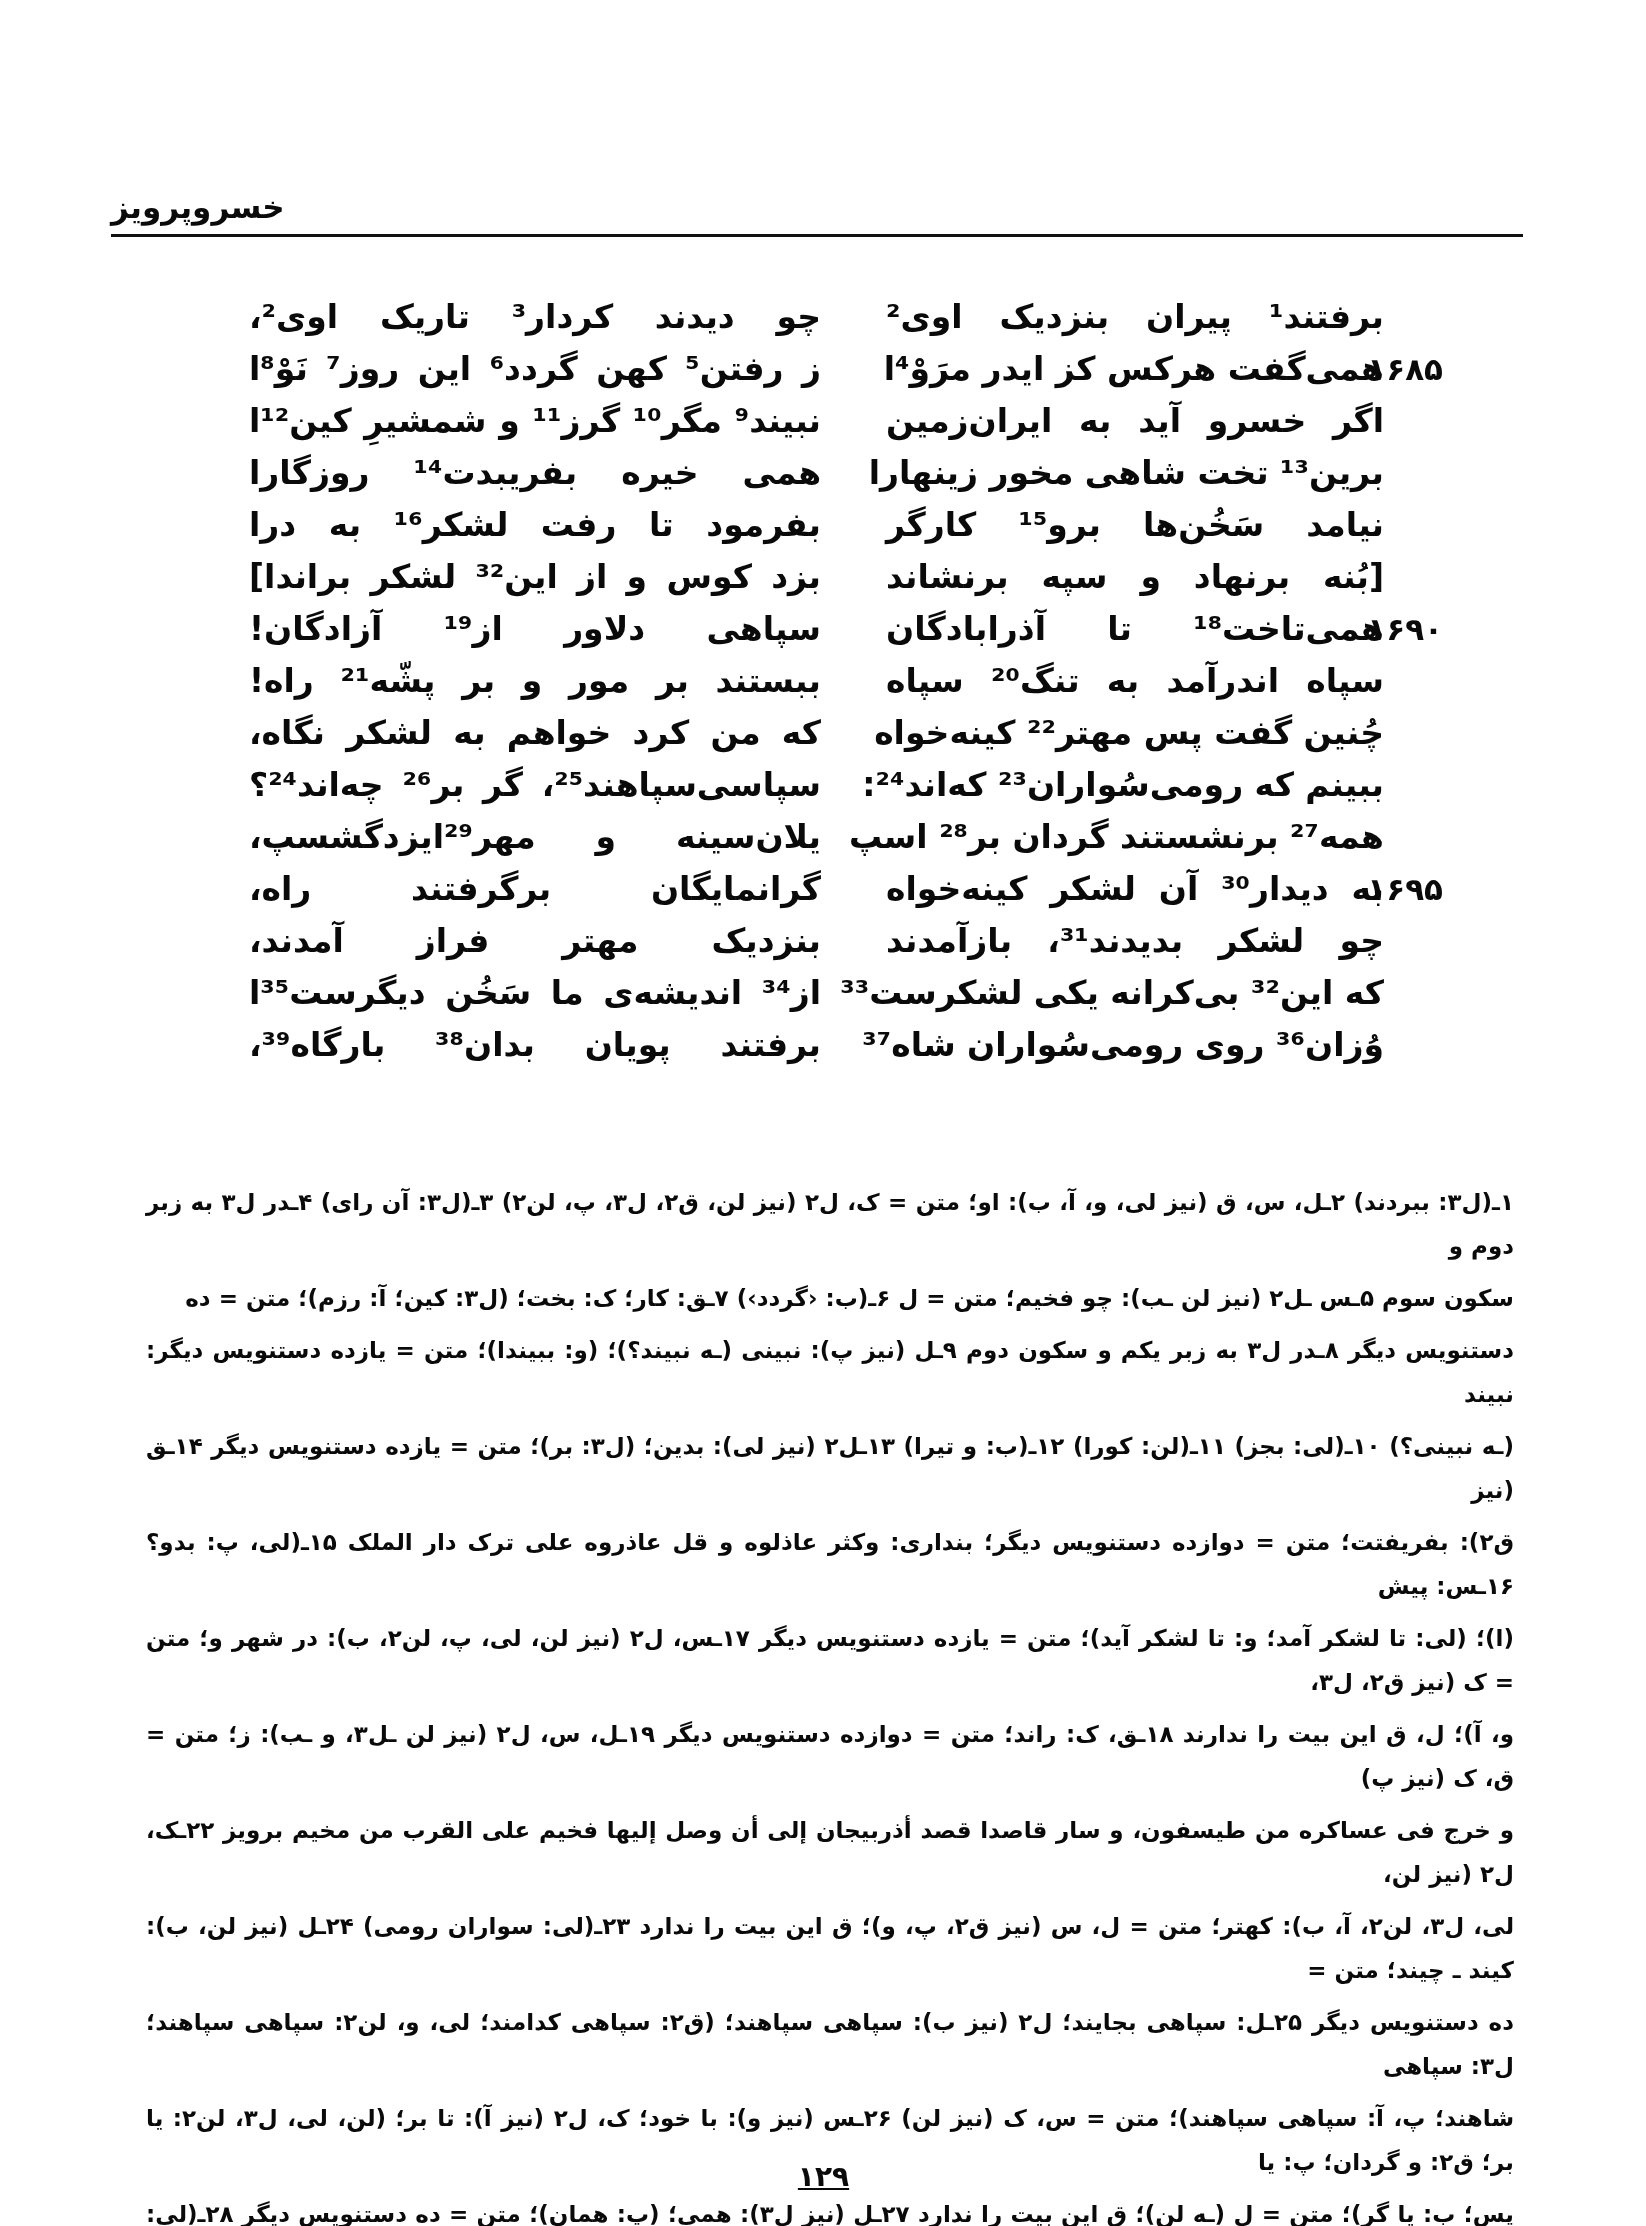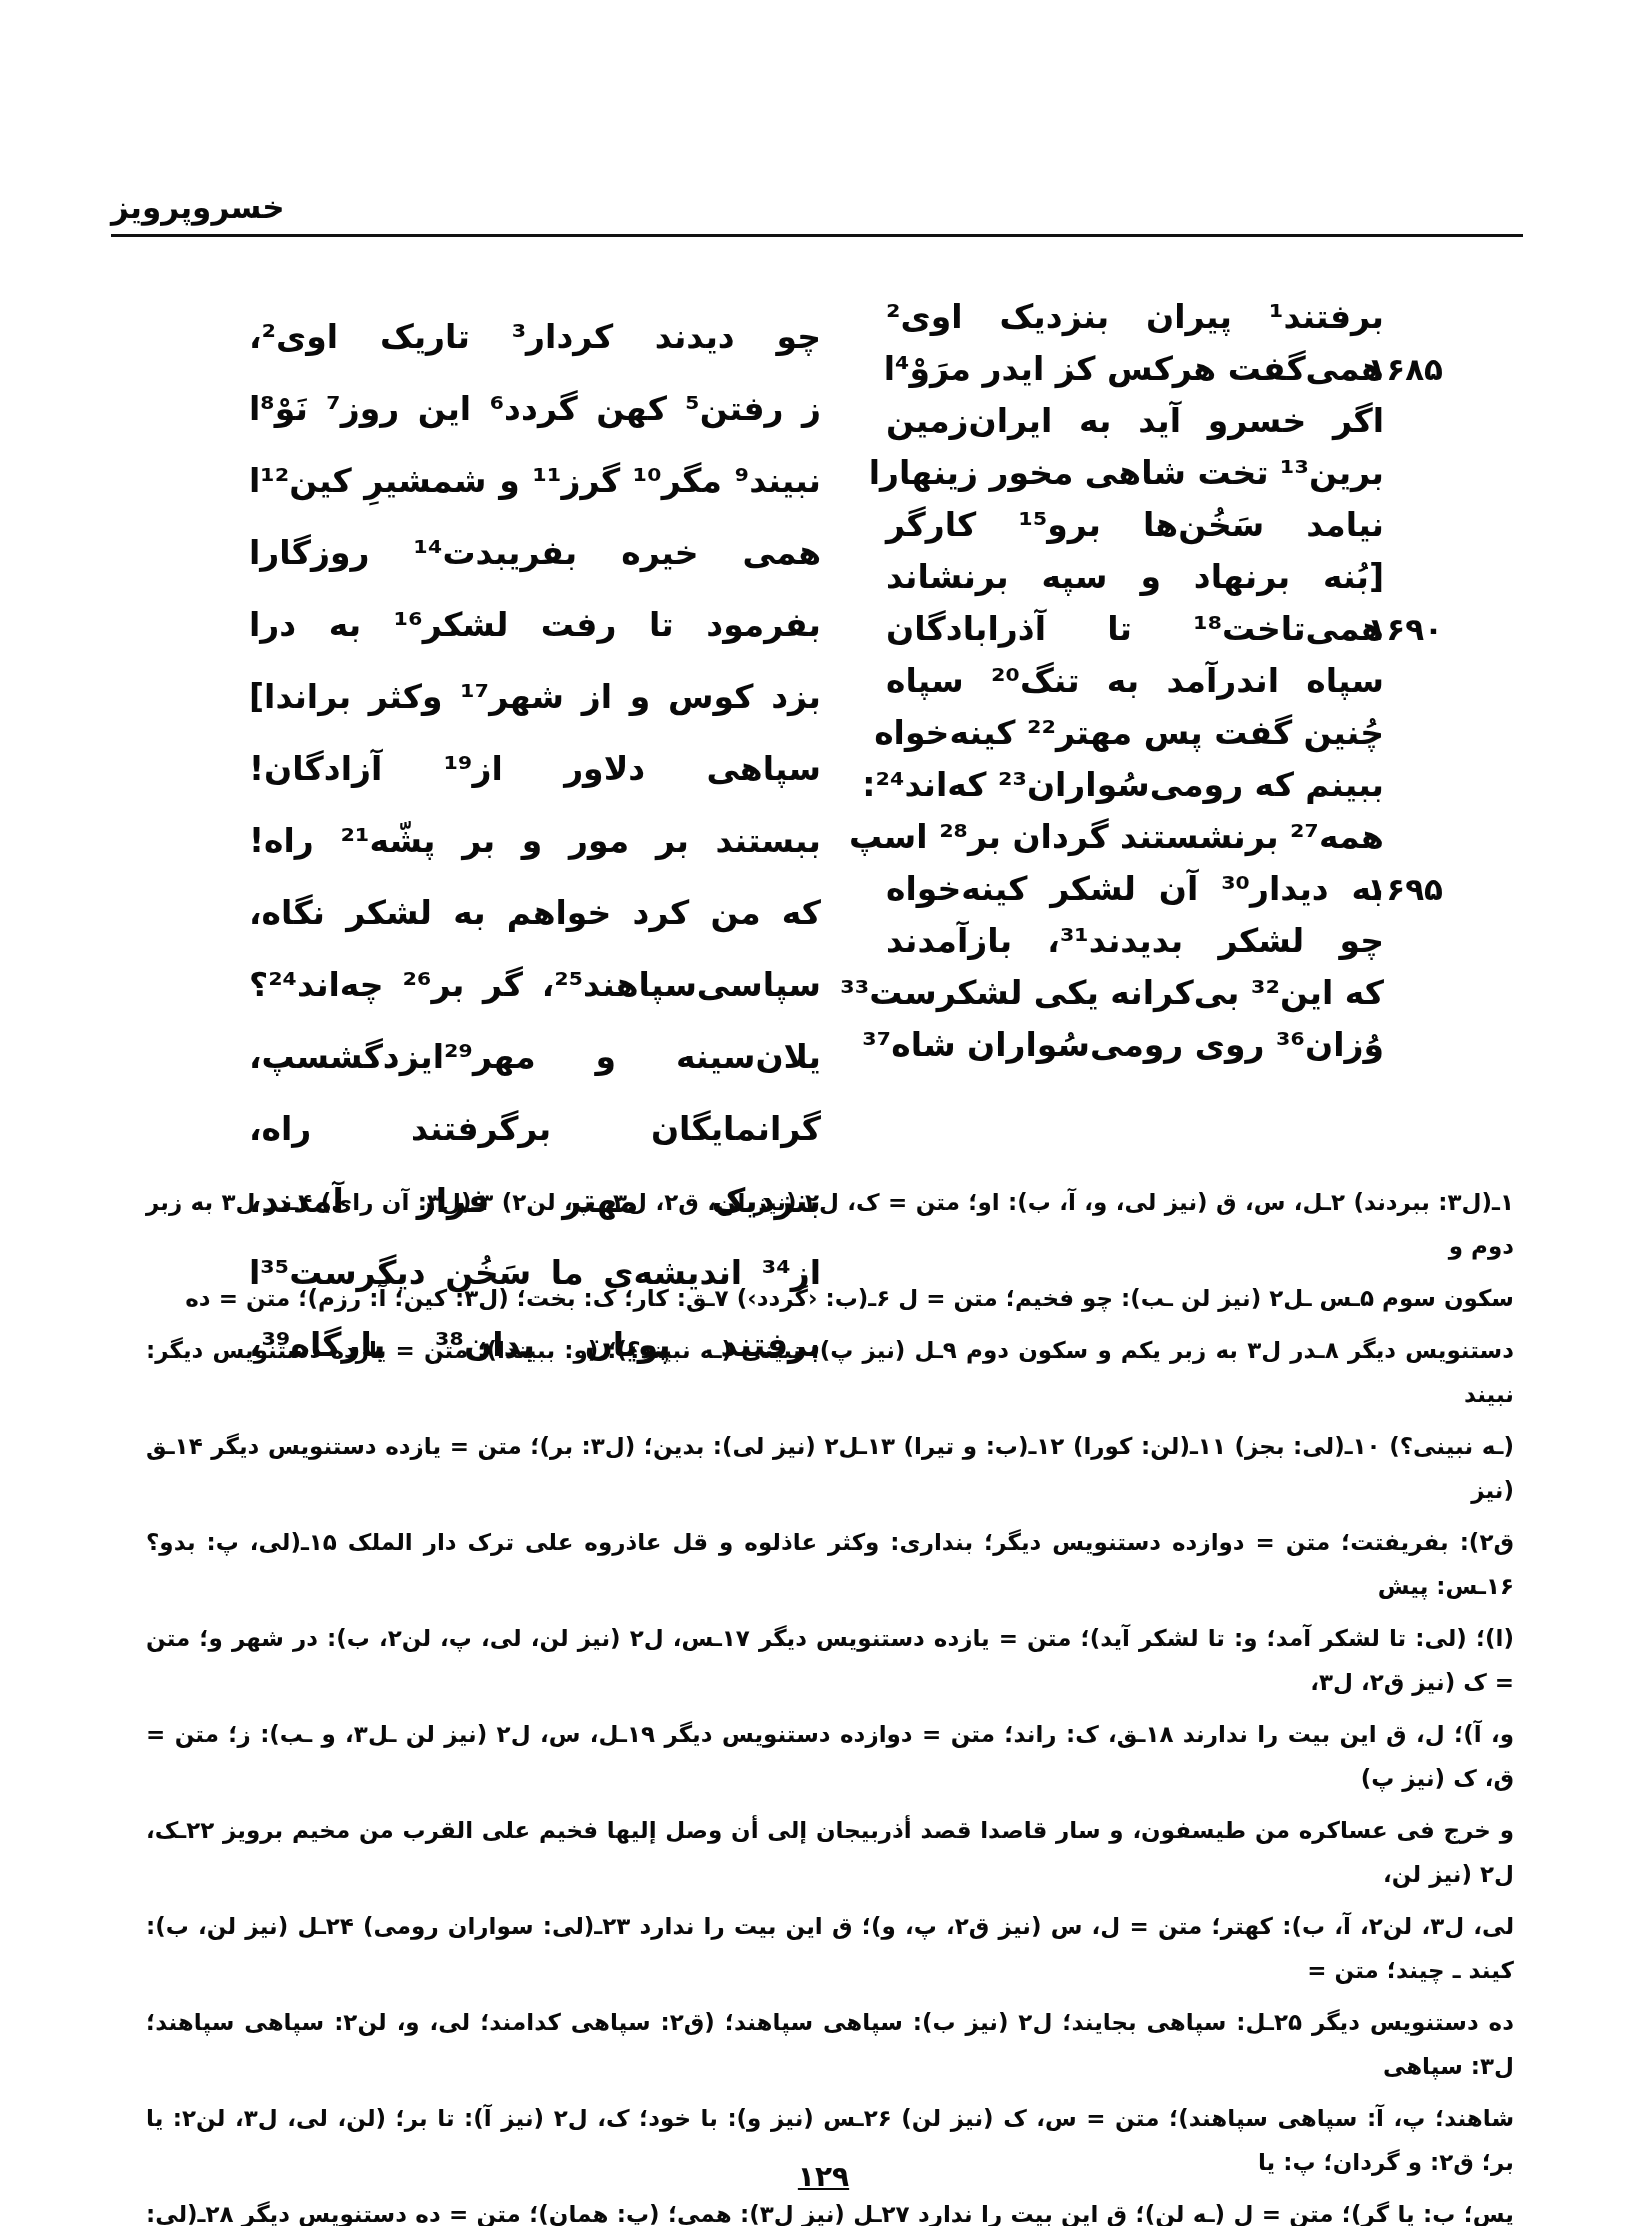--- a/index.html
+++ b/index.html
@@ -25,21 +25,21 @@
   .verse-line {
     position: relative; height: 52px; line-height: 52px;
     font-size: 33px; font-weight: bold; direction: rtl;
     text-align: justify; text-align-last: justify; white-space: nowrap;
     padding-right: 0;
   }
   .col.right .verse-line { padding-right: 74px; }
   .line-num {
     position: absolute; right: 15px; top: 0; font-size: 31px; font-weight: bold;
   }
-  .col.left .verse-line { padding-right: 0; margin-top: 20px; }
+  .col.left .verse-line { padding-right: 0; }
   .notes {
     position: absolute; top: 1172px; left: 138px; width: 1384px;
     font-size: 23px; font-weight: bold; line-height: 44px; direction: rtl;
     text-align: justify; letter-spacing: -0.3px;
   }
   .notes p { margin: 8px; }
   .page-number {
     position: absolute; top: 2160px; left: 0; width: 100%;
     text-align: center; font-size: 28px; font-weight: bold; text-decoration: underline;
   }
@@ -68,21 +68,21 @@
     <div class="verse-line"><span class="line-num"></span><span>که این³² بی‌کرانه یکی لشکرست³³</span></div>
     <div class="verse-line"><span class="line-num"></span><span>وُزان³⁶ روی رومی‌سُواران شاه³⁷</span></div>
   </div>
 
   <div class="col left">
     <div class="verse-line">چو دیدند کردار³ تاریک اوی²،</div>
     <div class="verse-line">ز رفتن⁵ کهن گردد⁶ این روز⁷ نَوْ⁸ا</div>
     <div class="verse-line">نبیند⁹ مگر¹⁰ گرز¹¹ و شمشیرِ کین¹²ا</div>
     <div class="verse-line">همی خیره بفریبدت¹⁴ روزگارا</div>
     <div class="verse-line">بفرمود تا رفت لشکر¹⁶ به درا</div>
-    <div class="verse-line">بزد کوس و از شهر¹⁷ وکثر براندا]</div>
+    <div class="verse-line">بزد کوس و از این³² لشکر براندا]</div>
     <div class="verse-line">سپاهی دلاور از¹⁹ آزادگان!</div>
     <div class="verse-line">ببستند بر مور و بر پشّه²¹ راه!</div>
     <div class="verse-line">که من کرد خواهم به لشکر نگاه،</div>
     <div class="verse-line">سپاسی‌سپاهند²⁵، گر بر²⁶ چه‌اند²⁴؟</div>
     <div class="verse-line">یلان‌سینه و مهر²⁹ایزدگشسپ،</div>
     <div class="verse-line">گرانمایگان برگرفتند راه،</div>
     <div class="verse-line">بنزدیک مهتر فراز آمدند،</div>
     <div class="verse-line">از³⁴ اندیشه‌ی ما سَخُن دیگرست³⁵ا</div>
     <div class="verse-line">برفتند پویان بدان³⁸ بارگاه³⁹،</div>
   </div>

